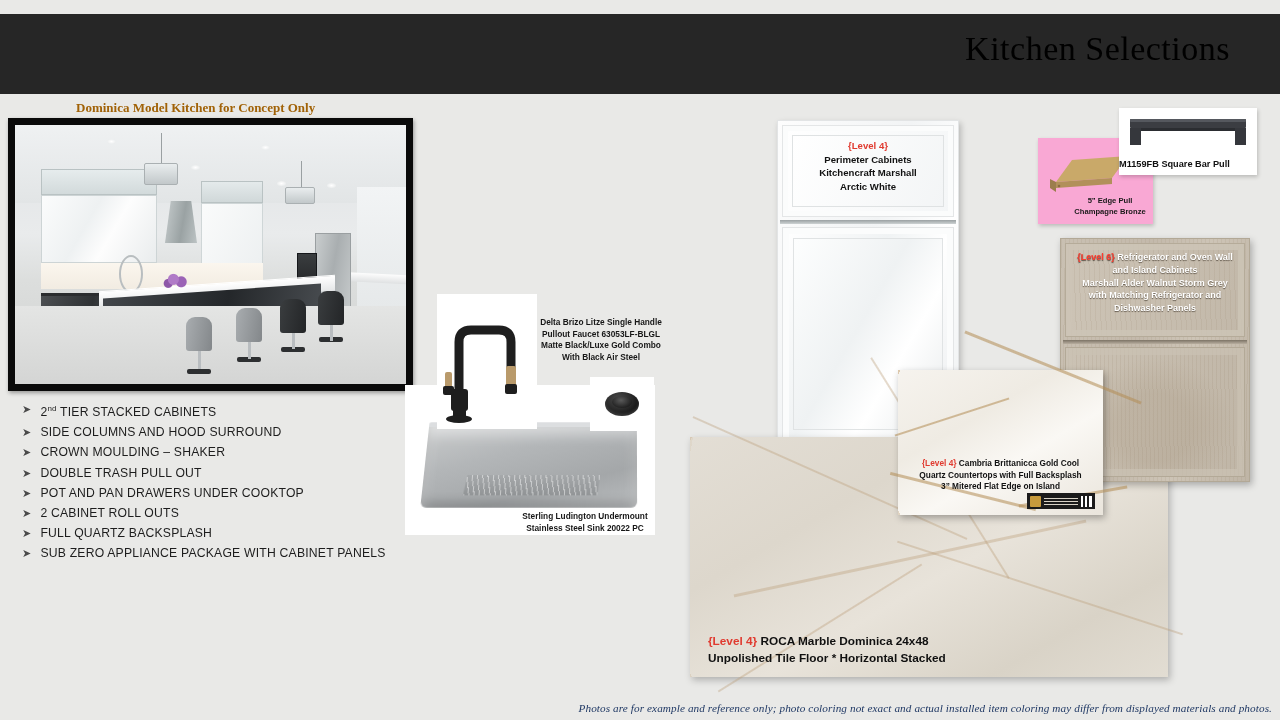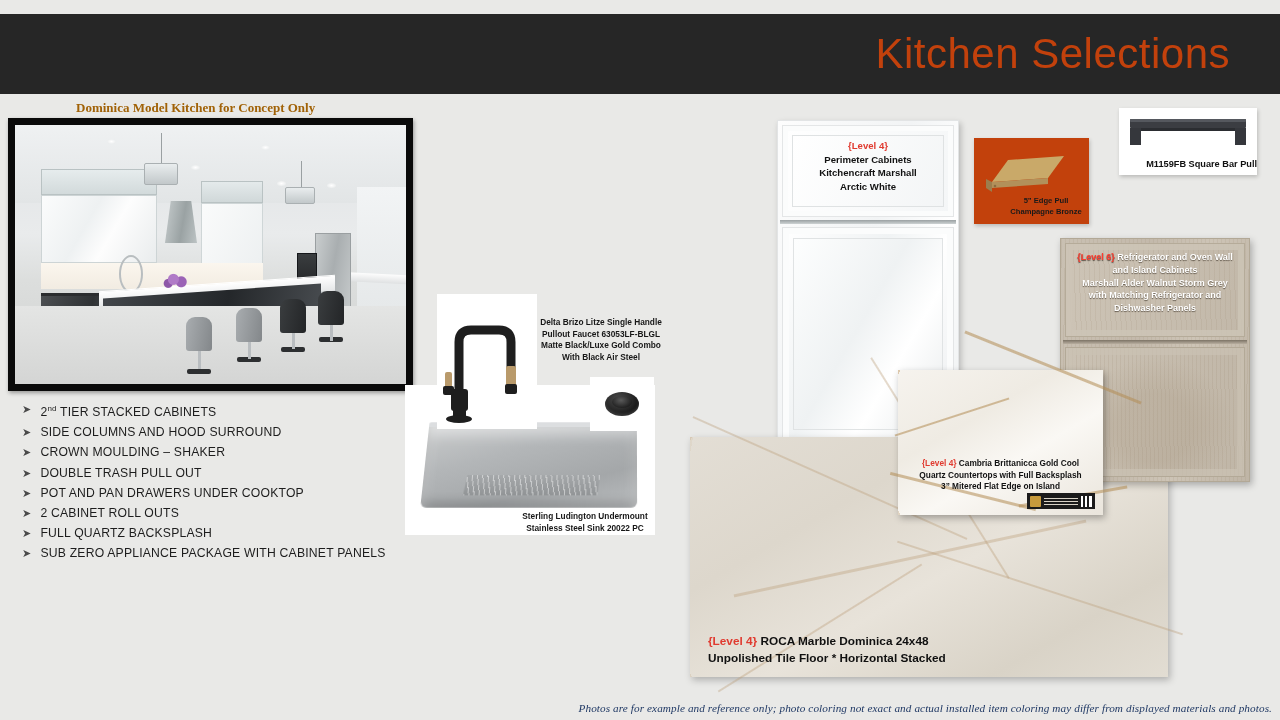--- a/index.html
+++ b/index.html
@@ -10,22 +10,22 @@
     overflow: hidden; position: relative;
   }
 
   
   .header-bar {
     position: absolute; left: 0; top: 14px; width: 1280px; height: 80px;
     background: #262626;
   }
   .header-title {
     position: absolute; right: 50px; top: 30px;
-    font-family: Liberation Sans, sans-serif;
-    font-size: 42px; color: #c2410c; letter-spacing: .5px;
+    font-family: Liberation Serif, serif;
+    font-size: 34px; color: #000000; letter-spacing: .5px;
     white-space: nowrap;
   }
 
   
   .photo-caption {
     position: absolute; left: 76px; top: 100px;
     font-family: "Liberation Serif", serif;
     font-weight: bold; font-size: 13px; color: #a16207;
     white-space: nowrap;
   }
@@ -186,40 +186,40 @@
   }
   .cab-label {
     position: absolute; left: 0; top: 18px; width: 100%;
     text-align: center; font-size: 9.6px; font-weight: bold; color: #121212;
     line-height: 13.6px; z-index: 5;
   }
   .lvl-red { color: #e03a2f; }
 
   
   .edgepull-card {
-    position: absolute; left: 974px; top: 138px; width: 115px; height: 86px;
-    background: #c2410c; box-shadow: 1px 2px 4px rgba(0,0,0,.2);
+    position: absolute; left: 1038px; top: 138px; width: 115px; height: 86px;
+    background: #f9a8d4; box-shadow: 1px 2px 4px rgba(0,0,0,.2);
   }
   .edgepull-shape {
     position: absolute; left: 8px; top: 14px; width: 82px; height: 44px;
   }
   .edgepull-text {
     position: absolute; left: 30px; bottom: 7px; width: 84px;
     text-align: center; font-size: 7.6px; font-weight: bold; color: #1a1a1a;
     line-height: 10.4px;
   }
 
   
   .barpull-card {
     position: absolute; left: 1119px; top: 108px; width: 138px; height: 67px;
     background: #ffffff; box-shadow: 1px 2px 4px rgba(0,0,0,.2);
   }
   .barpull-text {
     position: absolute; left: 0; bottom: 6px; width: 100%;
-    text-align: right; font-size: 9.2px; font-weight: bold; color: #111;
+    text-align: left; font-size: 9.2px; font-weight: bold; color: #111;
   }
 
   
   .wood-cab {
     position: absolute; left: 1060px; top: 238px; width: 190px; height: 244px;
     background:
       repeating-linear-gradient(91deg, rgba(150,130,105,.13) 0 1px, rgba(255,255,255,0) 1px 4px),
       linear-gradient(100deg,#c9c0b2 0%,#c3b9ab 40%,#cdc4b6 65%,#bfb5a6 100%);
     box-shadow: 2px 3px 7px rgba(0,0,0,.28);
     border: 1px solid #b2a896;

